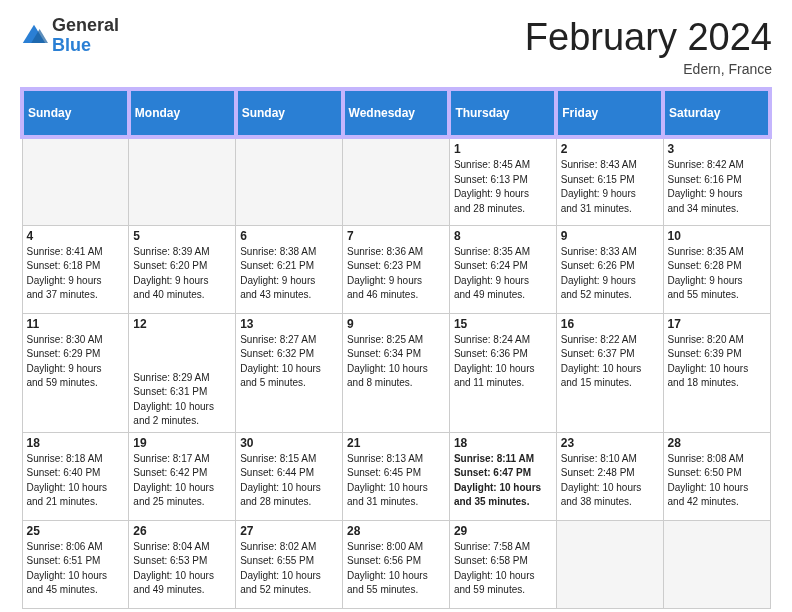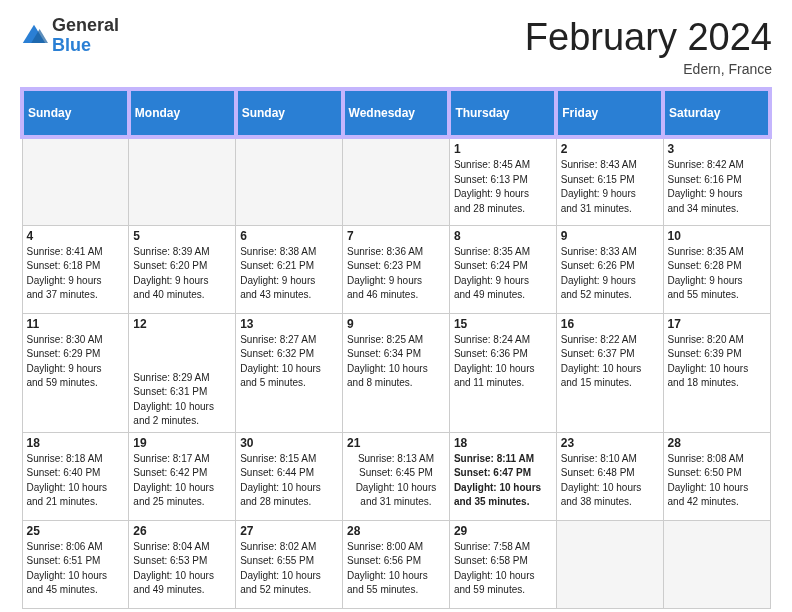--- a/index.html
+++ b/index.html
@@ -271,36 +271,36 @@
           </td>
           <td>
             <span class="day-num">30</span>
             <div class="day-info" style="white-space: pre-line;">Sunrise: 8:15 AM
 Sunset: 6:44 PM
 Daylight: 10 hours
 and 28 minutes.</div>
           </td>
           <td>
             <span class="day-num">21</span>
-            <div class="day-info" style="white-space: pre-line; text-align: center;">Sunrise: 8:13 AM
+            <div class="day-info" style="white-space: pre-line;">Sunrise: 8:13 AM
 Sunset: 6:45 PM
 Daylight: 10 hours
 and 31 minutes.</div>
           </td>
           <td>
             <span class="day-num">18</span>
             <div class="day-info" style="white-space: pre-line; font-weight: bold;">Sunrise: 8:11 AM
 Sunset: 6:47 PM
 Daylight: 10 hours
 and 35 minutes.</div>
           </td>
           <td>
             <span class="day-num">23</span>
             <div class="day-info" style="white-space: pre-line;">Sunrise: 8:10 AM
-Sunset: 6:48 PM
+Sunset: 2:48 PM
 Daylight: 10 hours
 and 38 minutes.</div>
           </td>
           <td>
             <span class="day-num">28</span>
             <div class="day-info" style="white-space: pre-line;">Sunrise: 8:08 AM
 Sunset: 6:50 PM
 Daylight: 10 hours
 and 42 minutes.</div>
           </td>

